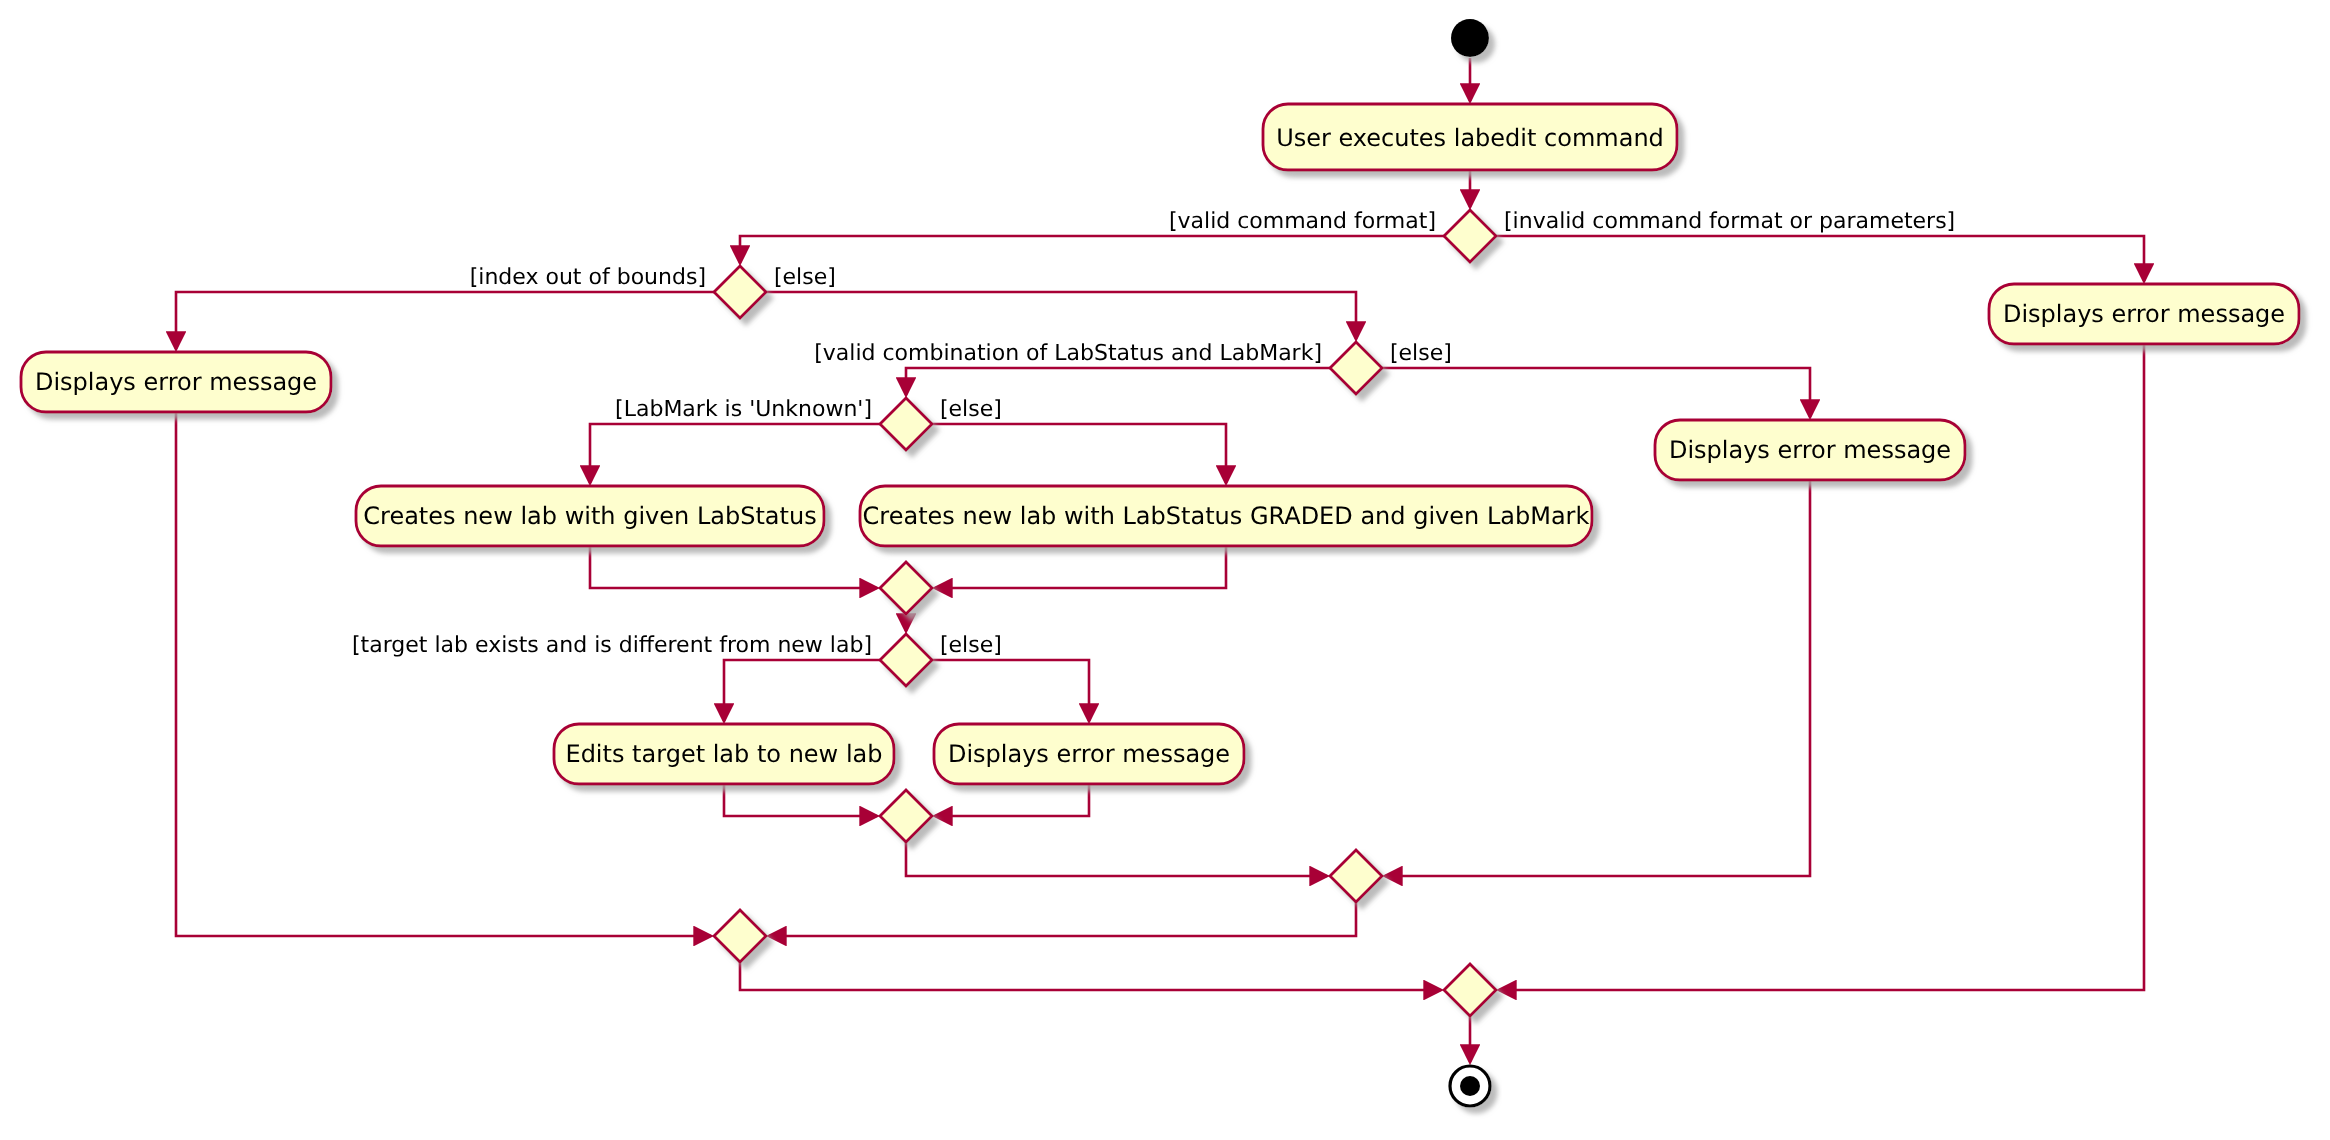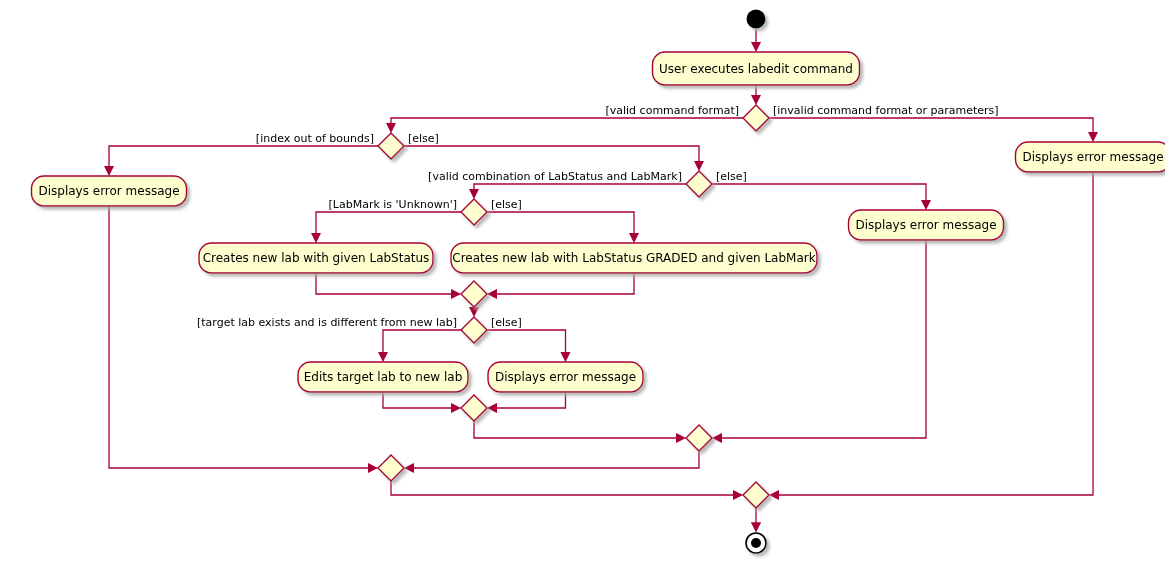--- a/index.html
+++ b/index.html
@@ -4,21 +4,20 @@
 <style>
   html, body {
     margin: 0;
     padding: 0;
     background: var(--background, #ffffff);
   }
   .canvas {
     width: 974px;
     height: 570px;
     position: relative;
-    padding-left: 21px;
   }
   svg {
     font-family: "DejaVu Sans", "Liberation Sans", sans-serif;
     display: block;
   }
   .edge {
     fill: none;
     stroke: var(--edge, #a80036);
     stroke-width: 1.3;
   }

